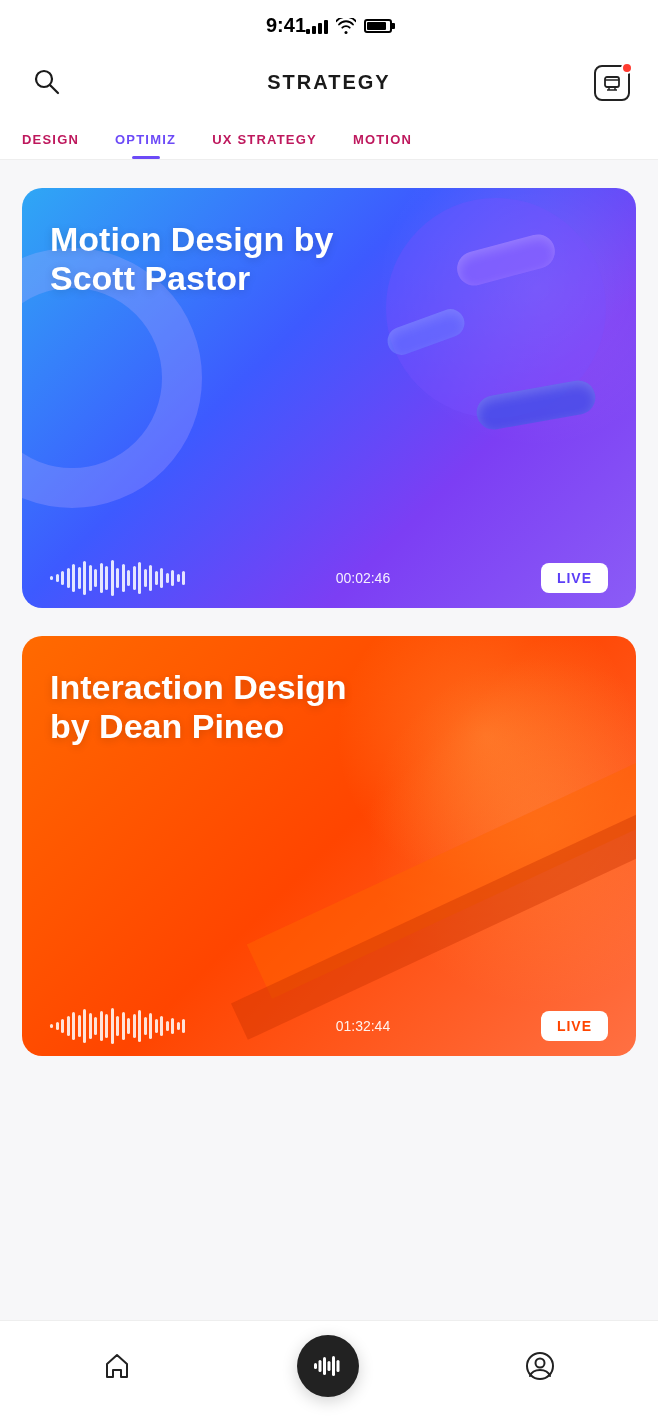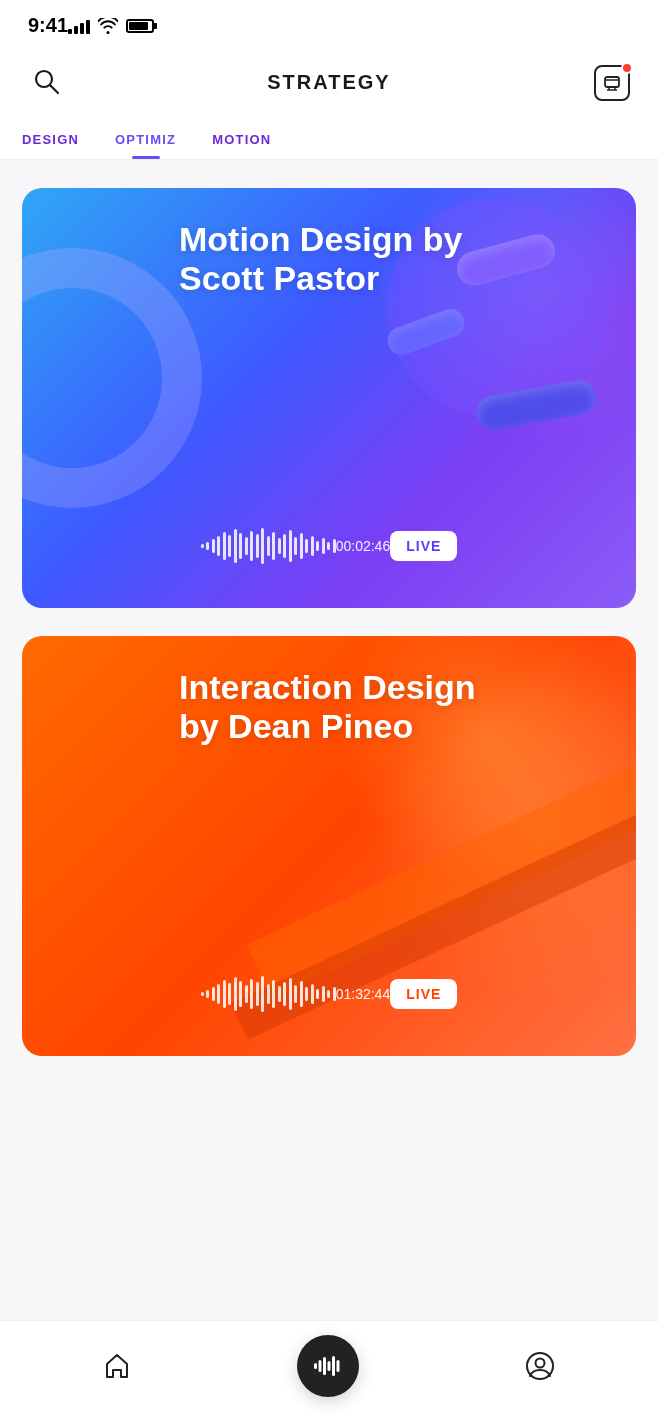--- a/index.html
+++ b/index.html
@@ -9,21 +9,21 @@
       width: 658px;
       min-height: 1425px;
       background: #f7f7f9;
       font-family: -apple-system, BlinkMacSystemFont, 'SF Pro Display', 'Helvetica Neue', Arial, sans-serif;
       overflow-x: hidden;
     }
 
     
     .status-bar {
       display: flex;
-      justify-content: flex-start;
+      justify-content: center;
       align-items: center;
       padding: 14px 28px 8px 28px;
       background: #fff;
     }
     .status-time {
       font-size: 20px;
       font-weight: 600;
       color: #000;
     }
     .status-icons {
@@ -120,21 +120,21 @@
       background: #fff;
       border-bottom: 1px solid #eee;
       gap: 28px;
       overflow: hidden;
     }
     .tab {
       padding: 14px 4px 12px 4px;
       font-size: 13px;
       font-weight: 600;
       letter-spacing: 1.2px;
-      color: #6d28d9;
+      color: #be185d;
       cursor: pointer;
       white-space: nowrap;
       position: relative;
     }
     .tab.active {
       color: #6c4af7;
     }
     .tab.active::after {
       content: '';
       position: absolute;
@@ -283,22 +283,21 @@
       border-radius: 50%;
     }
 
     
     .card-content {
       position: absolute;
       top: 0; left: 0; right: 0; bottom: 0;
       display: flex;
       flex-direction: column;
       justify-content: space-between;
-      padding: 32px 28px 44px 28px;
-      align-items: center;
+      padding: 32px 28px 12px 28px;
     }
     .card-title {
       font-size: 34px;
       font-weight: 800;
       color: #fff;
       line-height: 1.15;
       max-width: 300px;
       text-shadow: 0 2px 8px rgba(0,0,0,0.15);
     }
     .card-bottom {
@@ -431,20 +430,21 @@
         <line x1="4" y1="16" x2="14" y2="16" stroke="#222" stroke-width="1.5"></line>
       </svg>
     </div>
     <div class="notif-dot"></div>
   </div>
 </div>
 
 <div class="tabs">
   <div class="tab">DESIGN</div>
   <div class="tab active">OPTIMIZ</div>
+  <div class="tab">UX STRATEGY</div>
   <div class="tab">MOTION</div>
 </div>
 
 <div class="main">
 
   <div class="card card-1">
     <div class="card-1-decoration">
       <div class="card-1-circle"></div>
       <div class="card-1-shape1"></div>
       <div class="card-1-shape2"></div>

